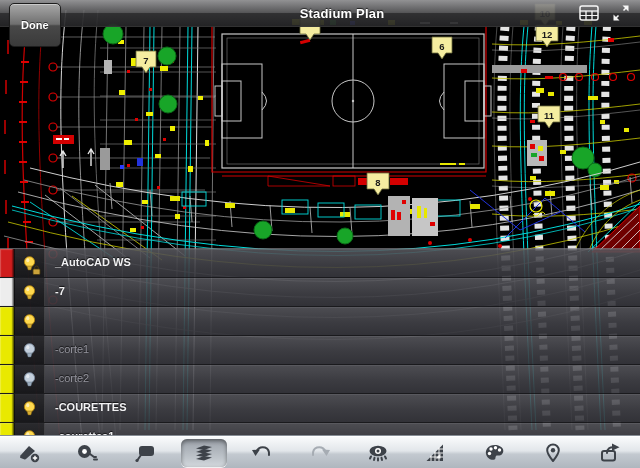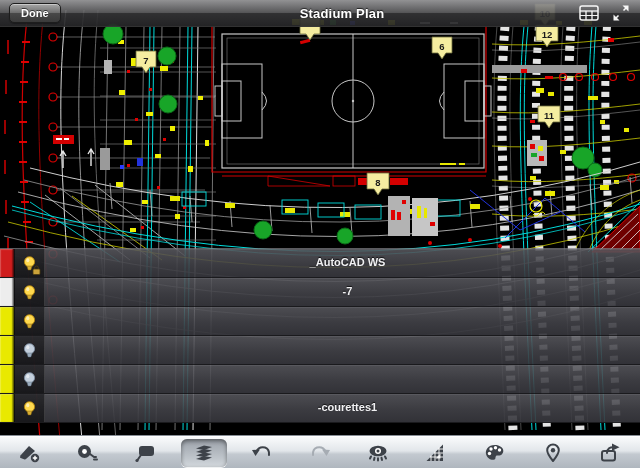--- a/index.html
+++ b/index.html
@@ -5,39 +5,39 @@
   html,body{margin:0;padding:0;background:#111;}
   .screen{position:relative;width:640px;height:468px;overflow:hidden;background:#000;
           font-family:"Liberation Sans",sans-serif;-webkit-user-select:none;user-select:none;}
   .screen svg{display:block;}
   
   .navbar{position:absolute;left:0;top:0;width:640px;height:26px;z-index:30;
     background:linear-gradient(180deg,rgba(158,158,160,.92) 0%,rgba(96,96,98,.90) 48%,rgba(52,52,54,.92) 52%,rgba(38,38,40,.93) 100%);
     border-bottom:1px solid rgba(0,0,0,.65);display:flex;align-items:center;}
   .nav-title{position:absolute;left:0;right:0;text-align:center;color:#fff;font-size:13px;
     font-weight:bold;text-shadow:0 -1px 1px rgba(0,0,0,.7);letter-spacing:.2px;pointer-events:none;padding-left:44px;}
-  .done-btn{position:absolute;left:9px;top:3px;height:18px;padding:0 11px;border-radius:5px;
+  .done-btn{position:absolute;left:9px;top:3px;height:18px;padding:12px 11px;border-radius:5px;
     background:linear-gradient(180deg,#a8a8a8 0%,#6f6f6f 48%,#484848 52%,#3a3a3a 100%);
     border:1px solid #1d1d1d;box-shadow:inset 0 1px 0 rgba(255,255,255,.4),0 1px 1px rgba(0,0,0,.3);
     color:#fff;font-size:11px;font-weight:bold;line-height:18px;text-shadow:0 -1px 0 rgba(0,0,0,.6);}
   .nav-icons{position:absolute;right:8px;top:0;height:26px;display:flex;align-items:center;gap:10px;}
   .nav-icon{width:22px;height:20px;display:flex;align-items:center;justify-content:center;opacity:.95;}
   
   .layers-panel{position:absolute;left:0;top:248px;width:640px;height:187px;z-index:20;
     overflow:hidden;border-top:1px solid rgba(130,130,135,.7);}
   .layer-row{height:28px;display:flex;align-items:stretch;
     background:linear-gradient(180deg,rgba(88,88,94,.88) 0%,rgba(66,66,72,.90) 55%,rgba(54,54,60,.92) 100%);
     border-bottom:1px solid rgba(10,10,12,.75);box-shadow:inset 0 1px 0 rgba(255,255,255,.07);}
   .swatch{width:13px;border-right:1px solid rgba(0,0,0,.6);
     box-shadow:inset -1px 0 1px rgba(0,0,0,.35),inset 1px 1px 1px rgba(255,255,255,.25);}
   .bulb-cell{width:29px;position:relative;display:flex;align-items:center;justify-content:center;
     background:linear-gradient(180deg,rgba(30,30,33,.75),rgba(18,18,20,.8));
     border-right:1px solid rgba(255,255,255,.14);border-left:1px solid rgba(0,0,0,.5);}
   .layer-label{flex:1;color:#f1f1f3;font-size:11px;font-weight:bold;line-height:27px;padding-left:10px;
-    text-shadow:0 -1px 1px rgba(0,0,0,.8);white-space:nowrap;text-align:center;}
+    text-shadow:0 -1px 1px rgba(0,0,0,.8);white-space:nowrap;}
   .layer-row.off .layer-label{color:#93939c;font-weight:normal;}
   .bulb-body{fill:#ffd94e;stroke:#b8860b;stroke-width:1;}
   .bulb-base{fill:#d8ae32;stroke:#8a6a14;stroke-width:.6;}
   .layer-row.off .bulb-body{fill:#c3cfdc;stroke:#7e90a4;}
   .layer-row.off .bulb-base{fill:#9cadbe;stroke:#66788a;}
   .lock-badge{position:absolute;right:3px;bottom:2px;}
   
   .toolbar{position:absolute;left:0;top:435px;width:640px;height:33px;z-index:30;display:flex;
     background:linear-gradient(180deg,#fbfcfd 0%,#e2e6ea 45%,#c3c9d0 55%,#aeb5bd 100%);
     border-top:1px solid #878e96;box-shadow:inset 0 1px 0 #fff;}
@@ -460,45 +460,59 @@
     <div class="layer-row off">
       <div class="swatch" style="background: rgb(233, 233, 0);"></div>
       <div class="bulb-cell">
         <svg width="17" height="17" viewBox="0 0 20 20">
           <circle class="bulb-body" cx="10" cy="8" r="6"></circle>
           <path class="bulb-base" d="M7,13 h6 l-1.4,4.5 h-3.2 z"></path>
           <ellipse cx="8" cy="6.2" rx="1.8" ry="2.4" fill="rgba(255,255,255,.55)"></ellipse>
         </svg>
 
       </div>
+      <div class="layer-label">-corte1</div>
     </div>
 
     <div class="layer-row off">
       <div class="swatch" style="background: rgb(233, 233, 0);"></div>
       <div class="bulb-cell">
         <svg width="17" height="17" viewBox="0 0 20 20">
           <circle class="bulb-body" cx="10" cy="8" r="6"></circle>
           <path class="bulb-base" d="M7,13 h6 l-1.4,4.5 h-3.2 z"></path>
           <ellipse cx="8" cy="6.2" rx="1.8" ry="2.4" fill="rgba(255,255,255,.55)"></ellipse>
         </svg>
 
       </div>
-    </div>
-
+      <div class="layer-label">-corte2</div>
+    </div>
 
     <div class="layer-row">
       <div class="swatch" style="background: rgb(233, 233, 0);"></div>
       <div class="bulb-cell">
         <svg width="17" height="17" viewBox="0 0 20 20">
           <circle class="bulb-body" cx="10" cy="8" r="6"></circle>
           <path class="bulb-base" d="M7,13 h6 l-1.4,4.5 h-3.2 z"></path>
           <ellipse cx="8" cy="6.2" rx="1.8" ry="2.4" fill="rgba(255,255,255,.55)"></ellipse>
         </svg>
 
       </div>
+      <div class="layer-label">-COURETTES</div>
+    </div>
+
+    <div class="layer-row">
+      <div class="swatch" style="background: rgb(233, 233, 0);"></div>
+      <div class="bulb-cell">
+        <svg width="17" height="17" viewBox="0 0 20 20">
+          <circle class="bulb-body" cx="10" cy="8" r="6"></circle>
+          <path class="bulb-base" d="M7,13 h6 l-1.4,4.5 h-3.2 z"></path>
+          <ellipse cx="8" cy="6.2" rx="1.8" ry="2.4" fill="rgba(255,255,255,.55)"></ellipse>
+        </svg>
+
+      </div>
       <div class="layer-label">-courettes1</div>
     </div>
   </div>
   </div>
 
   <div class="toolbar">
     <div class="tb-btn">
         <span class="tb-well">
       <svg width="26" height="22" viewBox="0 0 26 22">
         <path class="tb-fill" d="M4,14 L13,4 L19,9 L10,17 Z"></path>

